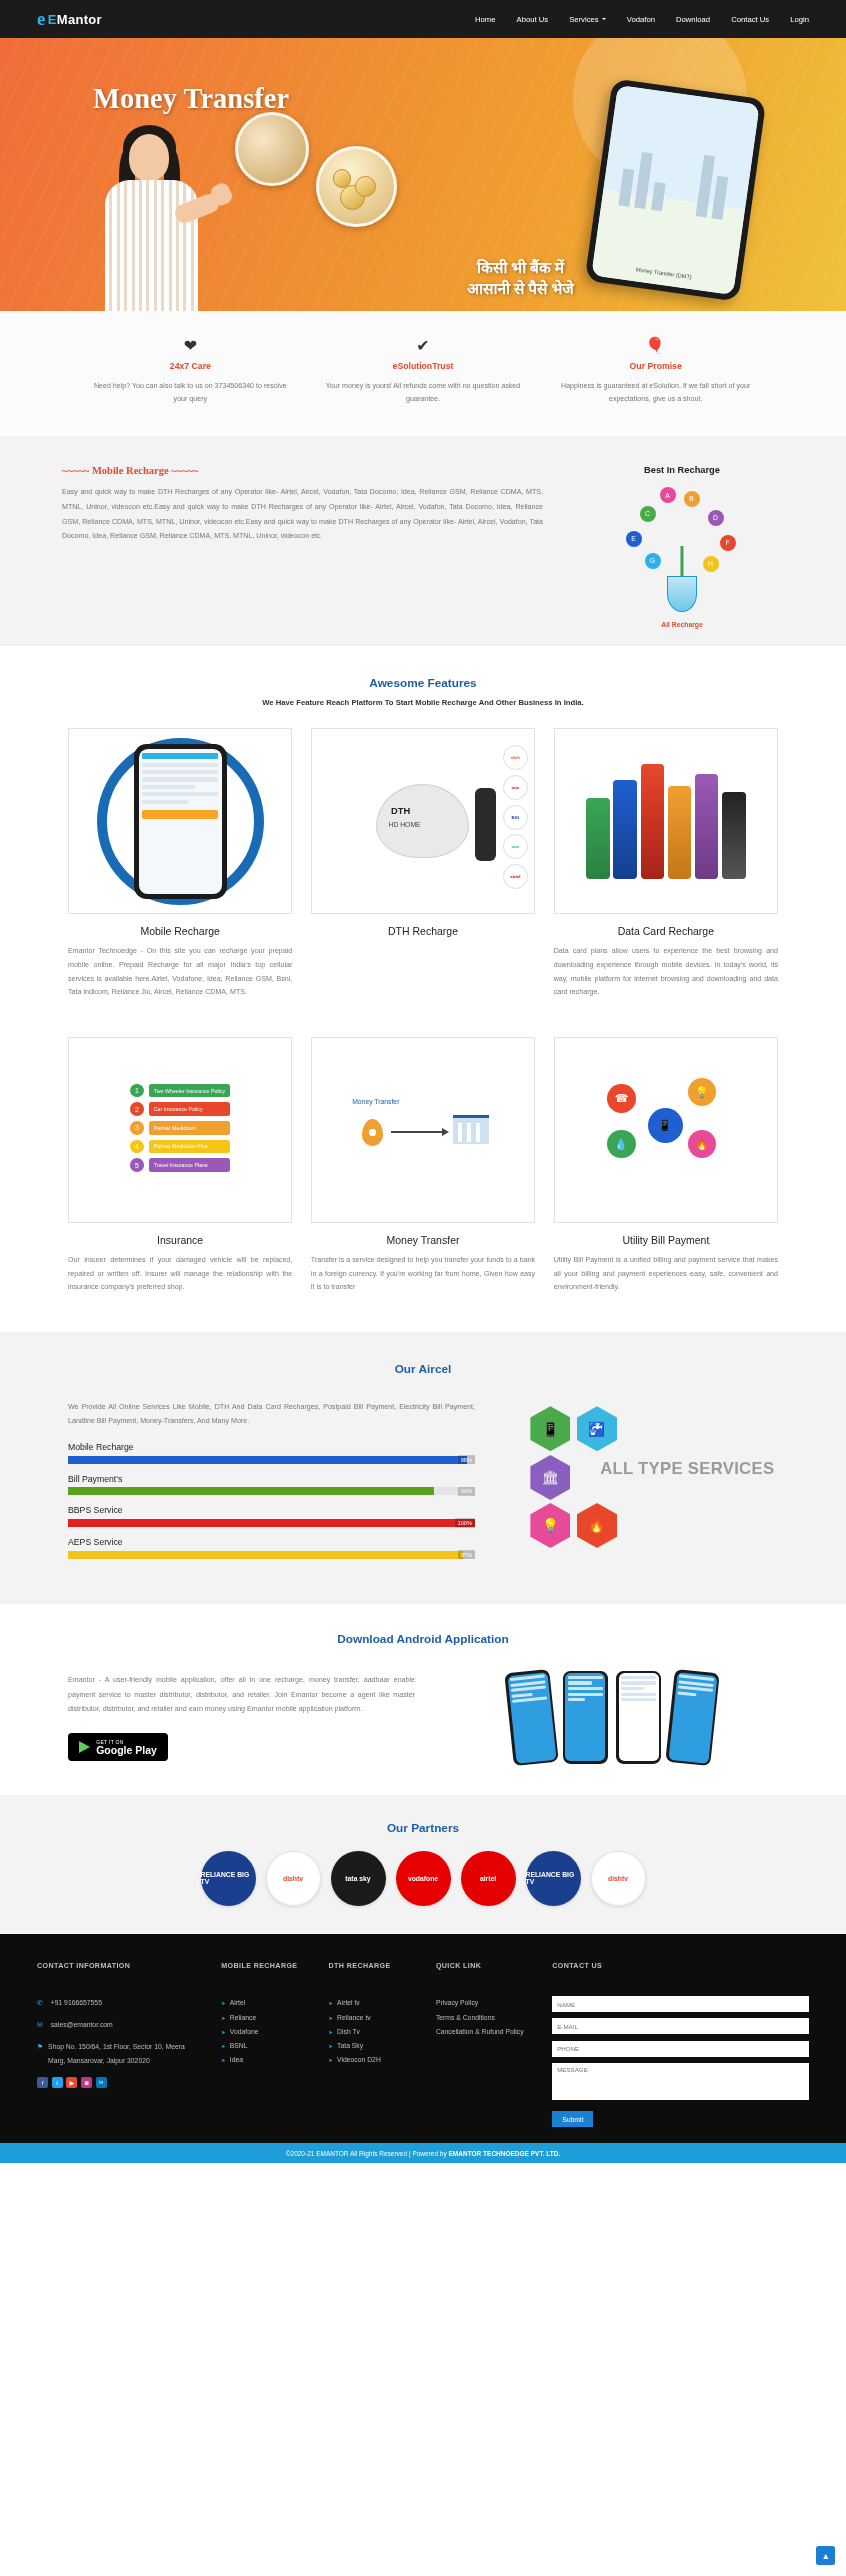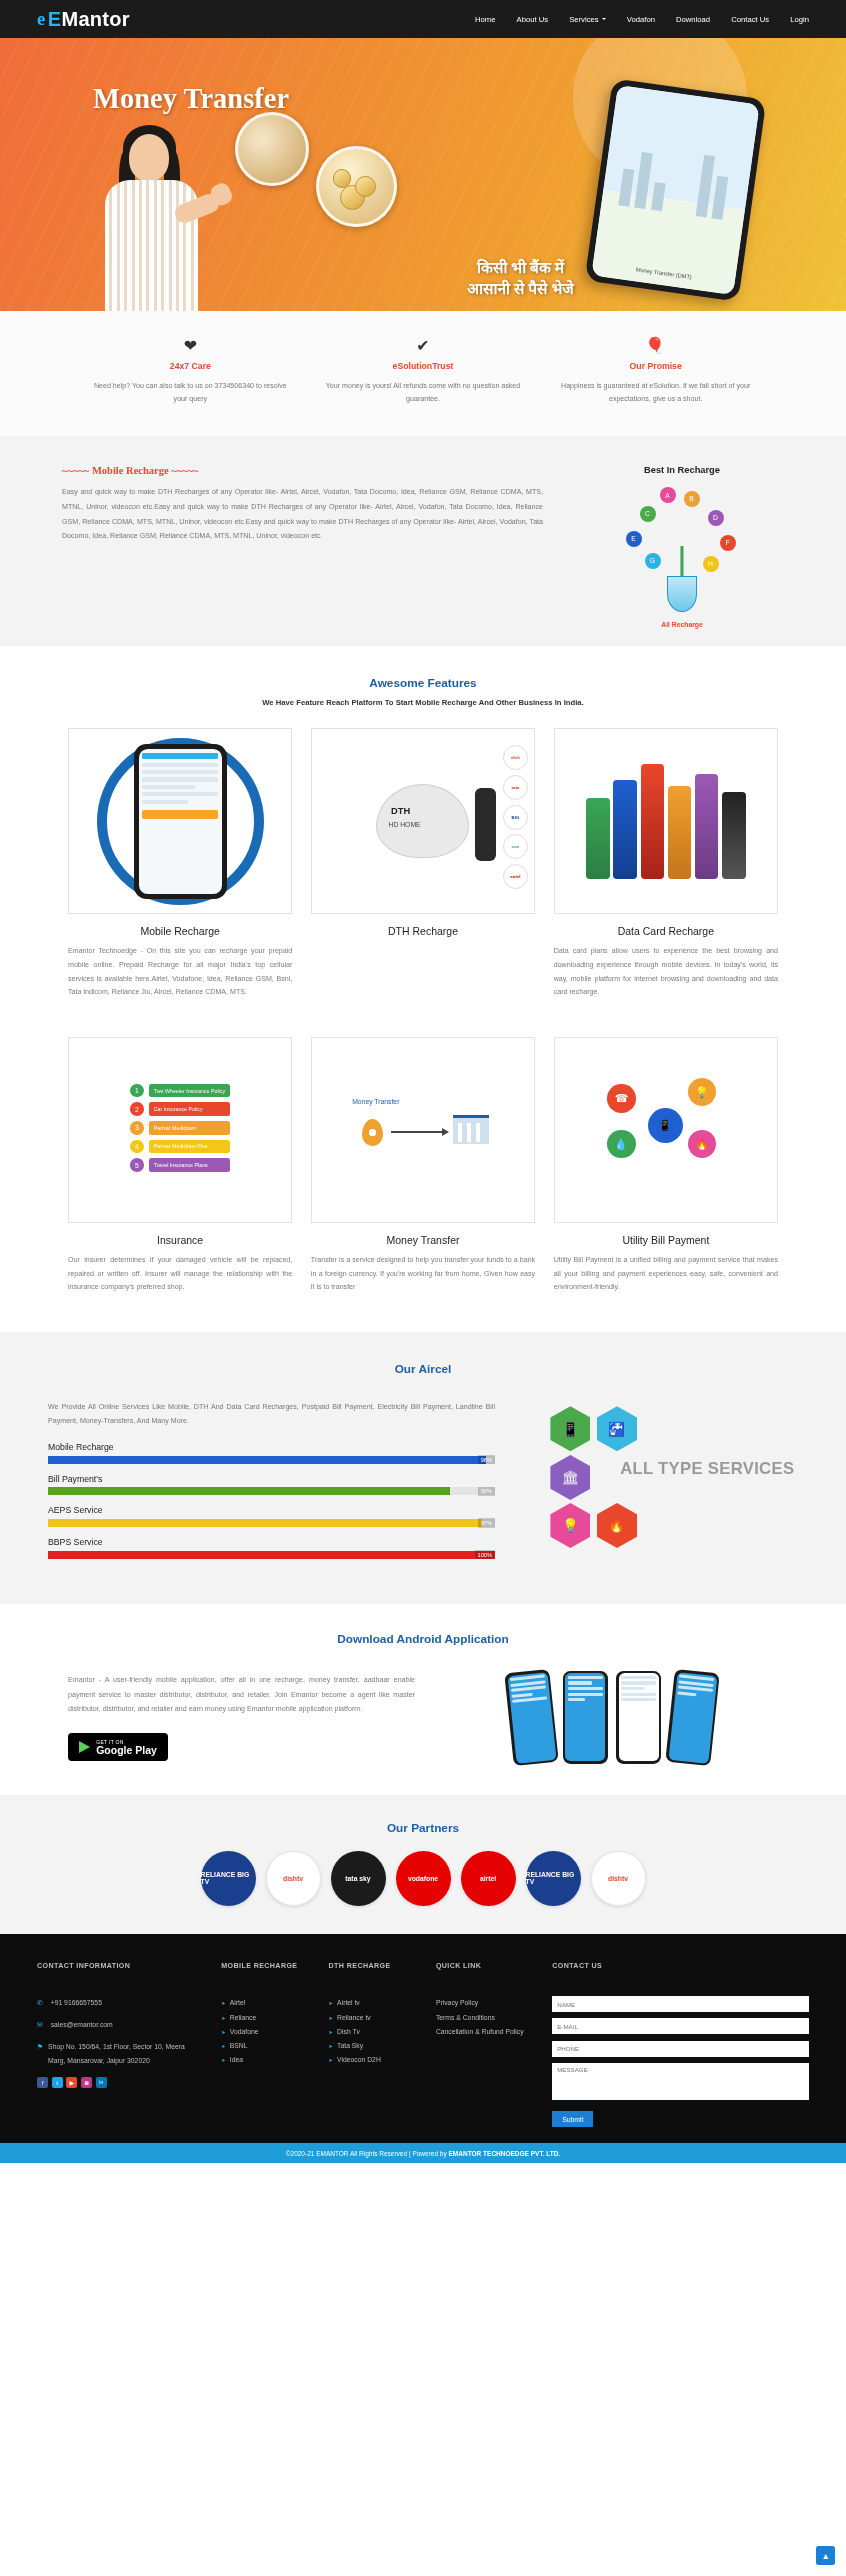--- a/index.html
+++ b/index.html
@@ -19,21 +19,21 @@
     display: flex;
     align-items: center;
     padding: 0 37px;
     justify-content: space-between;
   }
   .logo { display: flex; align-items: center; gap: 2.5px; }
   .logo-mark {
     color: #2bb3e8; font-size: 18.6px; font-weight: bold;
     font-family: "Liberation Serif", serif;
   }
-  .logo-text { color: #ffffff; font-size: 20px; font-weight: bold; letter-spacing: 0.3px; }
+  .logo-text { color: #ffffff; font-size: 13px; font-weight: bold; letter-spacing: 0.3px; }
   .logo-text .blue { color: #2bb3e8; }
   .nav-links { display: flex; align-items: center; gap: 21px; }
   .nav-links a {
     color: #ffffff; text-decoration: none; font-size: 7.7px;
   }
   .nav-links a.has-caret::after {
     content: ""; display: inline-block; margin-left: 3.1px;
     border-left: 2.5px solid transparent; border-right: 2.5px solid transparent;
     border-top: 2.5px solid #fff; vertical-align: middle;
   }
@@ -244,21 +244,21 @@
     height: 13.6px; border-radius: 2.5px; color:#fff; font-size: 5.3px;
     display:flex; align-items:center; padding: 0 5px; min-width: 81px;
   }
   .util-ic {
     width: 28.5px; height: 28.5px; border-radius: 50%; display:flex;
     align-items:center; justify-content:center; color:#fff; font-size:11px;
   }
 
   
   .skills { background: #f3f3f3; padding: 30px 0 35px 0; }
-  .skills-inner { display:flex; padding: 0 48px; gap: 43px; align-items:flex-start; }
+  .skills-inner { display:flex; padding: 0 68px; gap: 43px; align-items:flex-start; }
   .skills-left { flex: 1; }
   .skills-desc { font-size: 7.1px; color:#777; line-height: 2; margin-bottom: 13.6px; text-align: justify;}
   .skill { margin-bottom: 10px; }
   .skill-name { font-size: 8.7px; color:#222; margin-bottom: 3.7px; }
   .skill-bar { height: 8px; background:#e4e4e4; position: relative; }
   .skill-fill { height: 100%; }
   .skill-pct {
     position:absolute; right: 0; top: -0.6px; height: 9.3px; padding: 0 3.1px;
     color:#fff; font-size: 5.6px; display:flex; align-items:center;
     background: rgba(0,0,0,.18);
@@ -597,31 +597,31 @@
           </div>
         </div>
         <div class="skill">
           <div class="skill-name">Bill Payment's</div>
           <div class="skill-bar">
             <div class="skill-fill" style="width:90%;background:#5aa21c;"></div>
             <div class="skill-pct">90%</div>
           </div>
         </div>
         <div class="skill">
+          <div class="skill-name">BBPS Service</div>
+          <div class="skill-bar">
+            <div class="skill-fill" style="width:100%;background:#e22020;"></div>
+            <div class="skill-pct">100%</div>
+          </div>
+        </div>
+        <div class="skill">
           <div class="skill-name">AEPS Service</div>
           <div class="skill-bar">
             <div class="skill-fill" style="width:97%;background:#f2c21d;"></div>
             <div class="skill-pct">97%</div>
-          </div>
-        </div>
-        <div class="skill">
-          <div class="skill-name">BBPS Service</div>
-          <div class="skill-bar">
-            <div class="skill-fill" style="width:100%;background:#e22020;"></div>
-            <div class="skill-pct">100%</div>
           </div>
         </div>
       </div>
 
       <div class="skills-right">
         <div class="hexa" style="left:12.4px;top:6.2px;background:#4aa94a;">📱</div>
         <div class="hexa" style="left:59px;top:6.2px;background:#3ab7e0;">🚰</div>
         <div class="hexa" style="left:12.4px;top:55px;background:#8b5fbf;">🏛</div>
         <div class="hexa" style="left:12.4px;top:103px;background:#e84a9a;">💡</div>
         <div class="hexa" style="left:59px;top:103px;background:#e8472c;">🔥</div>

